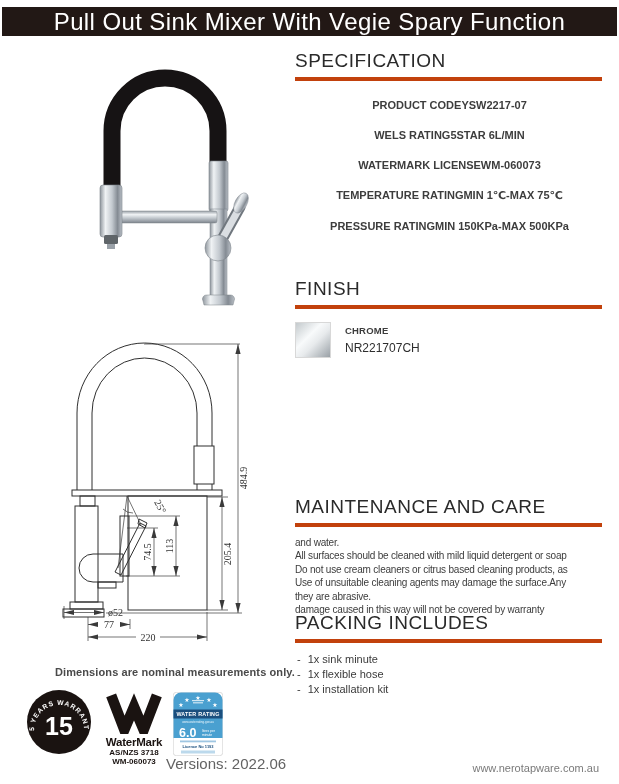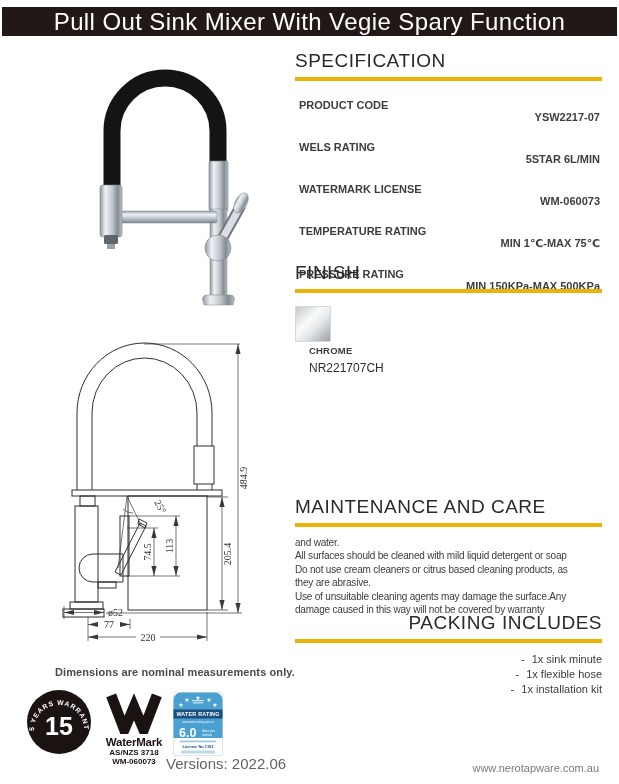--- a/index.html
+++ b/index.html
@@ -7,32 +7,32 @@
           font-family:"Liberation Sans","DejaVu Sans",sans-serif; }
 
   
   .title-bar { position:absolute; left:2px; top:7px; right:2px; height:29px; background:#221815;
                display:flex; align-items:center; justify-content:center; }
   .title-bar span { color:#fff; font-size:24px; letter-spacing:0.4px; white-space:nowrap; }
 
   
   .sec { position:absolute; left:295px; width:307px; }
   .sec h2 { margin:0; font-size:19px; font-weight:400; color:#2a2a2a; letter-spacing:0.5px;
-            padding-bottom:5px; border-bottom:4px solid #eab308; }
+            padding-bottom:5px; border-bottom:4px solid #c2410c; }
   .sec-spec  { top:50px; }
-  .sec-finish{ top:262px; }
+  .sec-finish{ top:278px; }
   .sec-maint { top:496px; }
-  .sec-pack  { top:612px;text-align:right; }
+  .sec-pack  { top:612px; }
 
   .spec-rows { margin-top:4px; }
-  .spec-row { display:flex; justify-content:space-between; margin-top:18px;
-              font-size:11px; font-weight:700; color:#3d3d3d; padding:0 2px 0 4px;flex-direction:column; }
+  .spec-row { display:flex; justify-content:center; margin-top:18px;
+              font-size:11px; font-weight:700; color:#3d3d3d; padding:0 2px 0 4px; }
   .spec-row .val { text-align:right; }
 
-  .finish-row { display:flex; align-items:flex-start; margin-top:13px;flex-direction:column; }
+  .finish-row { display:flex; align-items:flex-start; margin-top:13px; }
   .swatch { width:34px; height:34px;
             background:linear-gradient(135deg,#c4cacd 0%,#f8fafb 38%,#e7eaec 58%,#9aa1a7 100%);
             border:0.5px solid #d8d8d8; }
   .finish-text { margin-left:14px; padding-top:3px; }
   .fname { font-size:9.5px; font-weight:700; color:#3d3d3d; letter-spacing:0.2px; }
   .fcode { font-size:12px; color:#2e2e2e; margin-top:5px; }
 
   .maint-lines { margin-top:9px; }
   .maint-lines div { font-size:10px; letter-spacing:-0.2px; line-height:13.4px;
                      color:#3c3c3c; white-space:nowrap; }
@@ -256,22 +256,22 @@
       </div>
     </div>
   </section>
 
   <section class="sec sec-maint">
     <h2>MAINTENANCE AND CARE</h2>
     <div class="maint-lines">
       <div>and water.</div>
       <div>All surfaces should be cleaned with mild liquid detergent or soap</div>
       <div>Do not use cream cleaners or citrus based cleaning products, as</div>
+      <div>Use of unsuitable cleaning agents may damage the surface.Any</div>
       <div>they are abrasive.</div>
-      <div>Use of unsuitable cleaning agents may damage the surface.Any</div>
       <div>damage caused in this way will not be covered by warranty</div>
     </div>
   </section>
 
   <section class="sec sec-pack">
     <h2>PACKING INCLUDES</h2>
     <ul class="pack-list">
       <li><span class="b">-</span><span>1x sink minute</span></li>
       <li><span class="b">-</span><span>1x flexible hose</span></li>
       <li><span class="b">-</span><span>1x installation kit</span></li>

